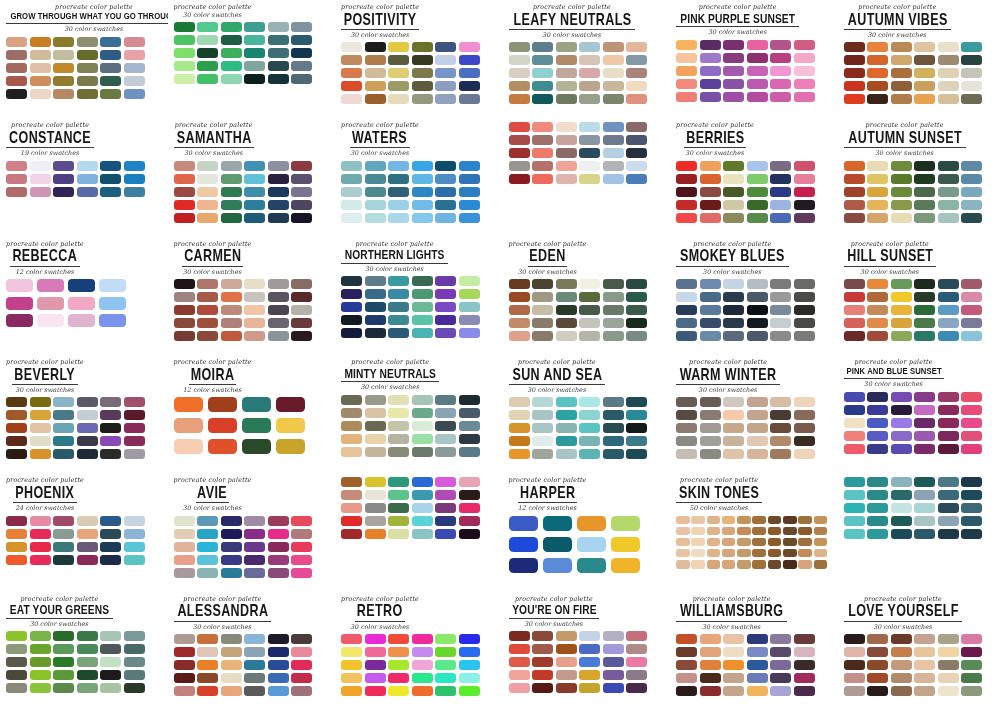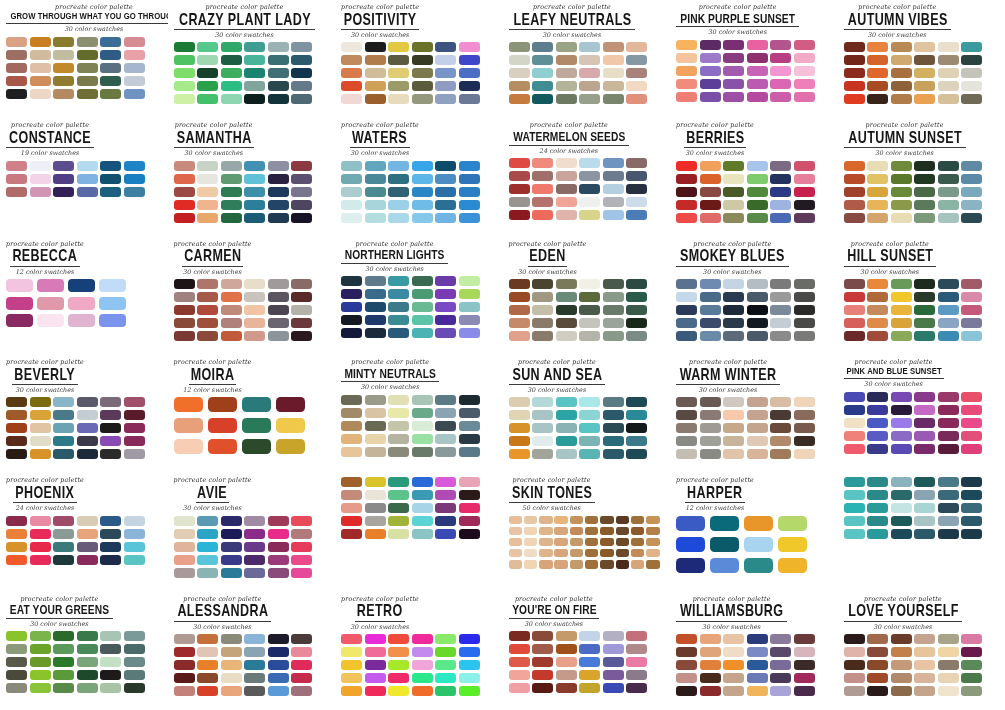--- a/index.html
+++ b/index.html
@@ -171,24 +171,20 @@
         <div class="swatch" title="#ecd7c6" style="background: rgb(236, 215, 198);"></div>
         <div class="swatch" title="#b58a62" style="background: rgb(181, 138, 98);"></div>
         <div class="swatch" title="#6f6f35" style="background: rgb(111, 111, 53);"></div>
         <div class="swatch" title="#697a40" style="background: rgb(105, 122, 64);"></div>
         <div class="swatch" title="#6e93c2" style="background: rgb(110, 147, 194);"></div>
       </div>
     </div>
     <div class="palette-card">
       <div class="header-block">
         <div class="kicker">procreate color palette</div>
-        <div class="titlewrap">
-          <div class="title">CRAZY PLANT LADY</div>
-          <div class="rule"></div>
-        </div>
         <div class="count">30 color swatches</div>
       </div>
       <div class="swatch-grid grid-6">
         <div class="swatch" title="#1b7a36" style="background: rgb(27, 122, 54);"></div>
         <div class="swatch" title="#55c98c" style="background: rgb(85, 201, 140);"></div>
         <div class="swatch" title="#2fa86a" style="background: rgb(47, 168, 106);"></div>
         <div class="swatch" title="#3f9e91" style="background: rgb(63, 158, 145);"></div>
         <div class="swatch" title="#9bb2b5" style="background: rgb(155, 178, 181);"></div>
         <div class="swatch" title="#7f93a1" style="background: rgb(127, 147, 161);"></div>
         <div class="swatch" title="#4fc264" style="background: rgb(79, 194, 100);"></div>
@@ -493,28 +489,20 @@
         <div class="swatch" title="#2a8ad4" style="background: rgb(42, 138, 212);"></div>
         <div class="swatch" title="#dceeee" style="background: rgb(220, 238, 238);"></div>
         <div class="swatch" title="#b4dde0" style="background: rgb(180, 221, 224);"></div>
         <div class="swatch" title="#a8d8ea" style="background: rgb(168, 216, 234);"></div>
         <div class="swatch" title="#85c8ea" style="background: rgb(133, 200, 234);"></div>
         <div class="swatch" title="#6fb4e2" style="background: rgb(111, 180, 226);"></div>
         <div class="swatch" title="#3a93d8" style="background: rgb(58, 147, 216);"></div>
       </div>
     </div>
     <div class="palette-card">
-      <div class="header-block">
-        <div class="kicker">procreate color palette</div>
-        <div class="titlewrap">
-          <div class="title small">WATERMELON SEEDS</div>
-          <div class="rule"></div>
-        </div>
-        <div class="count">24 color swatches</div>
-      </div>
       <div class="swatch-grid grid-6">
         <div class="swatch" title="#e04a44" style="background: rgb(224, 74, 68);"></div>
         <div class="swatch" title="#ef8a7c" style="background: rgb(239, 138, 124);"></div>
         <div class="swatch" title="#f0ddcd" style="background: rgb(240, 221, 205);"></div>
         <div class="swatch" title="#b9dbea" style="background: rgb(185, 219, 234);"></div>
         <div class="swatch" title="#6e94bf" style="background: rgb(110, 148, 191);"></div>
         <div class="swatch" title="#8a6a68" style="background: rgb(138, 106, 104);"></div>
         <div class="swatch" title="#a84a48" style="background: rgb(168, 74, 72);"></div>
         <div class="swatch" title="#a06f6c" style="background: rgb(160, 111, 108);"></div>
         <div class="swatch" title="#c8a49c" style="background: rgb(200, 164, 156);"></div>
@@ -1196,20 +1184,44 @@
         <div class="swatch" title="#a0b43a" style="background: rgb(160, 180, 58);"></div>
         <div class="swatch" title="#5ad4d4" style="background: rgb(90, 212, 212);"></div>
         <div class="swatch" title="#2a3a7a" style="background: rgb(42, 58, 122);"></div>
         <div class="swatch" title="#a02a5a" style="background: rgb(160, 42, 90);"></div>
         <div class="swatch" title="#a02a2a" style="background: rgb(160, 42, 42);"></div>
         <div class="swatch" title="#e8802a" style="background: rgb(232, 128, 42);"></div>
         <div class="swatch" title="#d8e0a4" style="background: rgb(216, 224, 164);"></div>
         <div class="swatch" title="#8ac4c4" style="background: rgb(138, 196, 196);"></div>
         <div class="swatch" title="#3a4ab4" style="background: rgb(58, 74, 180);"></div>
         <div class="swatch" title="#1d0a1d" style="background: rgb(29, 10, 29);"></div>
+      </div>
+    </div>
+    <div class="palette-card">
+      <div class="header-block">
+        <div class="kicker">procreate color palette</div>
+        <div class="titlewrap">
+          <div class="title">HARPER</div>
+          <div class="rule"></div>
+        </div>
+        <div class="count">12 color swatches</div>
+      </div>
+      <div class="swatch-grid grid-4l">
+        <div class="swatch" title="#3a5ac4" style="background: rgb(58, 90, 196);"></div>
+        <div class="swatch" title="#0a6a7a" style="background: rgb(10, 106, 122);"></div>
+        <div class="swatch" title="#e8962a" style="background: rgb(232, 150, 42);"></div>
+        <div class="swatch" title="#b4d86a" style="background: rgb(180, 216, 106);"></div>
+        <div class="swatch" title="#1d4ad8" style="background: rgb(29, 74, 216);"></div>
+        <div class="swatch" title="#0a5a6a" style="background: rgb(10, 90, 106);"></div>
+        <div class="swatch" title="#a8d4f0" style="background: rgb(168, 212, 240);"></div>
+        <div class="swatch" title="#f0c82a" style="background: rgb(240, 200, 42);"></div>
+        <div class="swatch" title="#1d2a7a" style="background: rgb(29, 42, 122);"></div>
+        <div class="swatch" title="#5a8ad8" style="background: rgb(90, 138, 216);"></div>
+        <div class="swatch" title="#2a8a8a" style="background: rgb(42, 138, 138);"></div>
+        <div class="swatch" title="#f0b42a" style="background: rgb(240, 180, 42);"></div>
       </div>
     </div>
     <div class="palette-card">
       <div class="header-block">
         <div class="kicker">procreate color palette</div>
         <div class="titlewrap">
           <div class="title">SKIN TONES</div>
           <div class="rule"></div>
         </div>
         <div class="count">50 color swatches</div>
@@ -1261,44 +1273,20 @@
         <div class="swatch" title="#d8a47a" style="background: rgb(216, 164, 122);"></div>
         <div class="swatch" title="#c49a6a" style="background: rgb(196, 154, 106);"></div>
         <div class="swatch" title="#a0703a" style="background: rgb(160, 112, 58);"></div>
         <div class="swatch" title="#6a4a2a" style="background: rgb(106, 74, 42);"></div>
         <div class="swatch" title="#4a2a1a" style="background: rgb(74, 42, 26);"></div>
         <div class="swatch" title="#d8a47a" style="background: rgb(216, 164, 122);"></div>
         <div class="swatch" title="#a0703a" style="background: rgb(160, 112, 58);"></div>
       </div>
     </div>
     <div class="palette-card">
-      <div class="header-block">
-        <div class="kicker">procreate color palette</div>
-        <div class="titlewrap">
-          <div class="title">HARPER</div>
-          <div class="rule"></div>
-        </div>
-        <div class="count">12 color swatches</div>
-      </div>
-      <div class="swatch-grid grid-4l">
-        <div class="swatch" title="#3a5ac4" style="background: rgb(58, 90, 196);"></div>
-        <div class="swatch" title="#0a6a7a" style="background: rgb(10, 106, 122);"></div>
-        <div class="swatch" title="#e8962a" style="background: rgb(232, 150, 42);"></div>
-        <div class="swatch" title="#b4d86a" style="background: rgb(180, 216, 106);"></div>
-        <div class="swatch" title="#1d4ad8" style="background: rgb(29, 74, 216);"></div>
-        <div class="swatch" title="#0a5a6a" style="background: rgb(10, 90, 106);"></div>
-        <div class="swatch" title="#a8d4f0" style="background: rgb(168, 212, 240);"></div>
-        <div class="swatch" title="#f0c82a" style="background: rgb(240, 200, 42);"></div>
-        <div class="swatch" title="#1d2a7a" style="background: rgb(29, 42, 122);"></div>
-        <div class="swatch" title="#5a8ad8" style="background: rgb(90, 138, 216);"></div>
-        <div class="swatch" title="#2a8a8a" style="background: rgb(42, 138, 138);"></div>
-        <div class="swatch" title="#f0b42a" style="background: rgb(240, 180, 42);"></div>
-      </div>
-    </div>
-    <div class="palette-card">
       <div class="swatch-grid grid-6">
         <div class="swatch" title="#2a9a9a" style="background: rgb(42, 154, 154);"></div>
         <div class="swatch" title="#2a8a8a" style="background: rgb(42, 138, 138);"></div>
         <div class="swatch" title="#8ab4bd" style="background: rgb(138, 180, 189);"></div>
         <div class="swatch" title="#1d5a5a" style="background: rgb(29, 90, 90);"></div>
         <div class="swatch" title="#4a7a8a" style="background: rgb(74, 122, 138);"></div>
         <div class="swatch" title="#1d3a4a" style="background: rgb(29, 58, 74);"></div>
         <div class="swatch" title="#5ac4c4" style="background: rgb(90, 196, 196);"></div>
         <div class="swatch" title="#2a8a8a" style="background: rgb(42, 138, 138);"></div>
         <div class="swatch" title="#2a6a6a" style="background: rgb(42, 106, 106);"></div>

